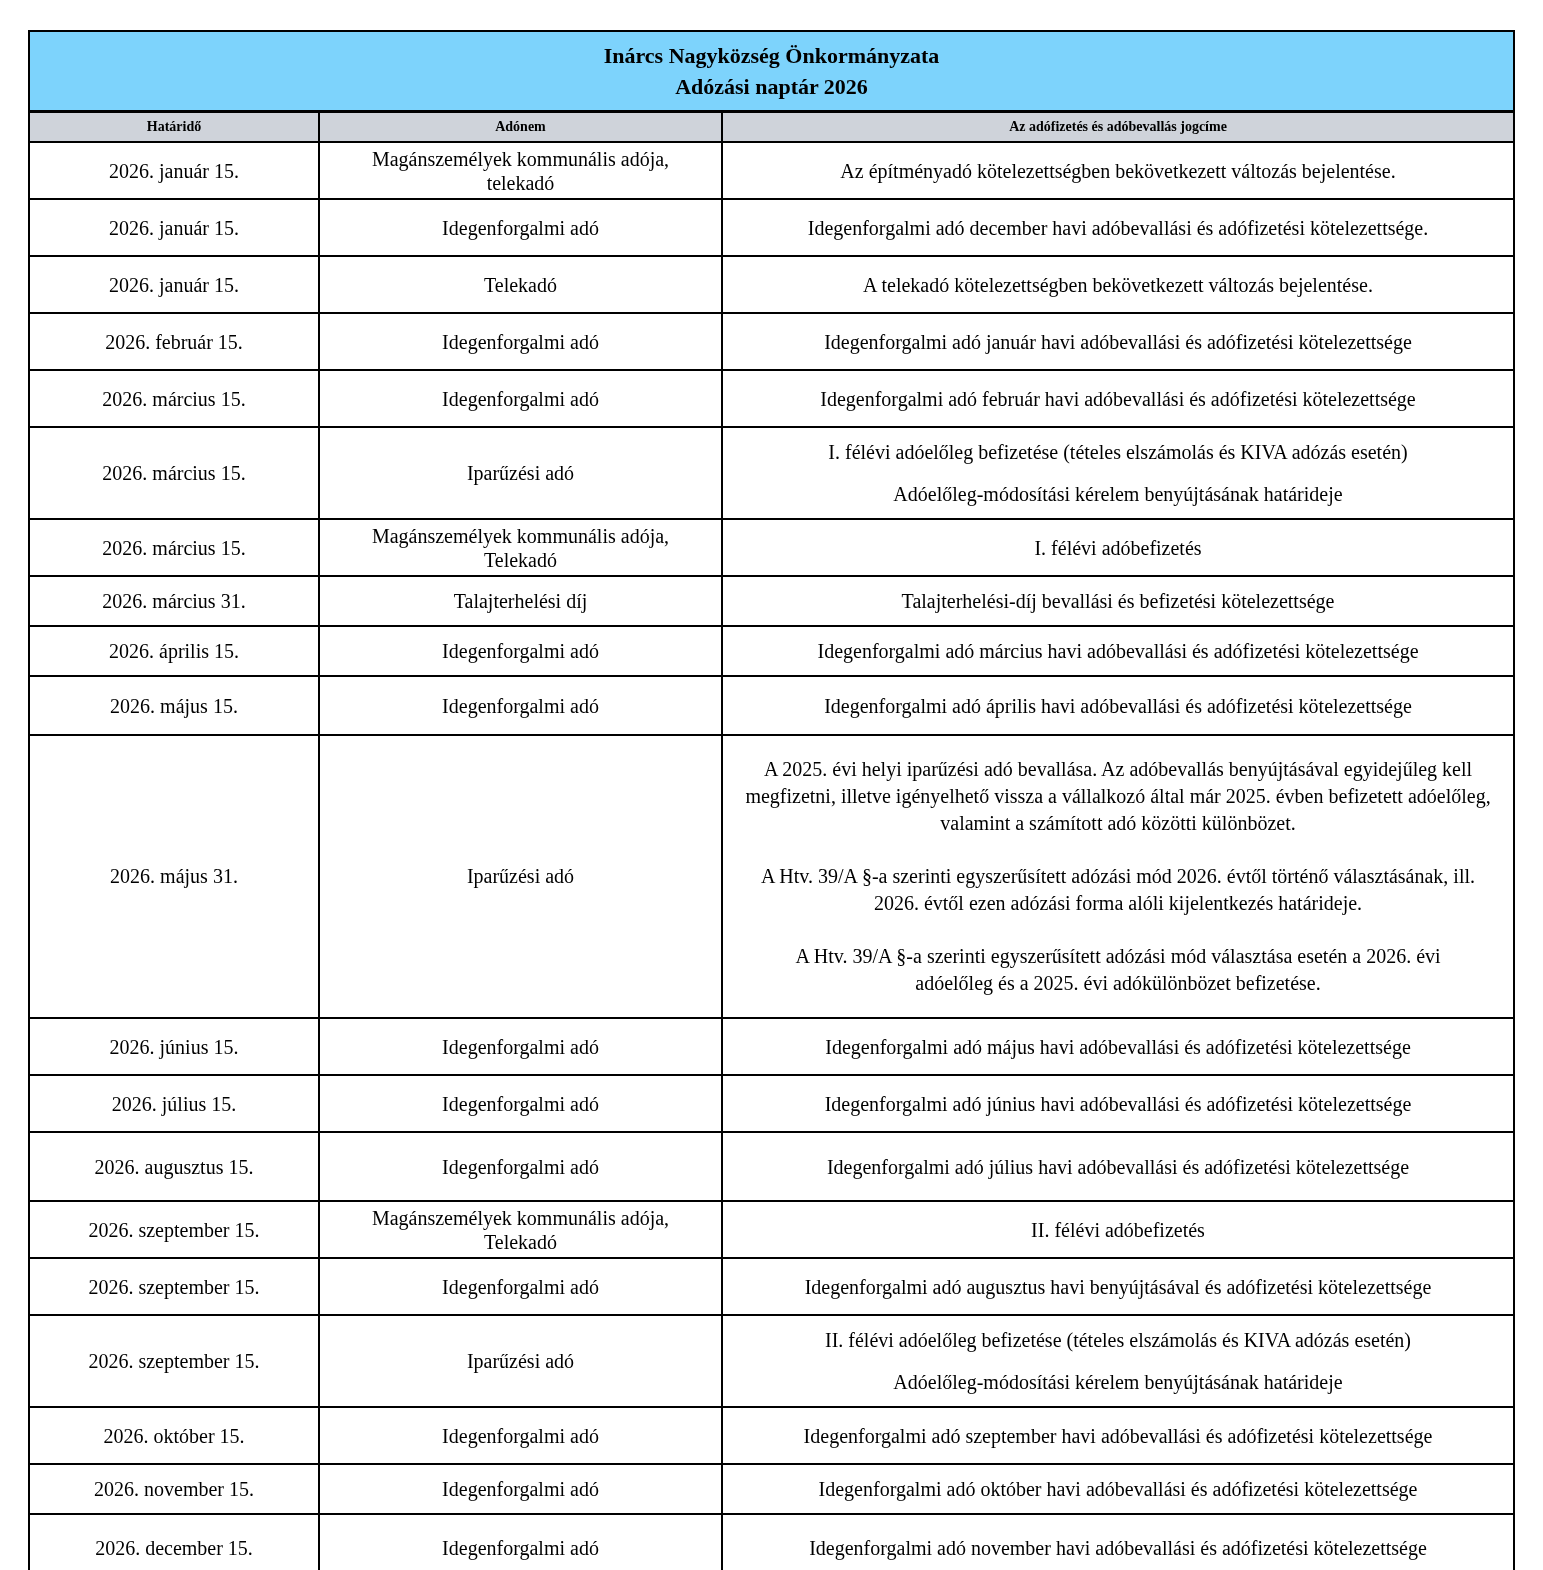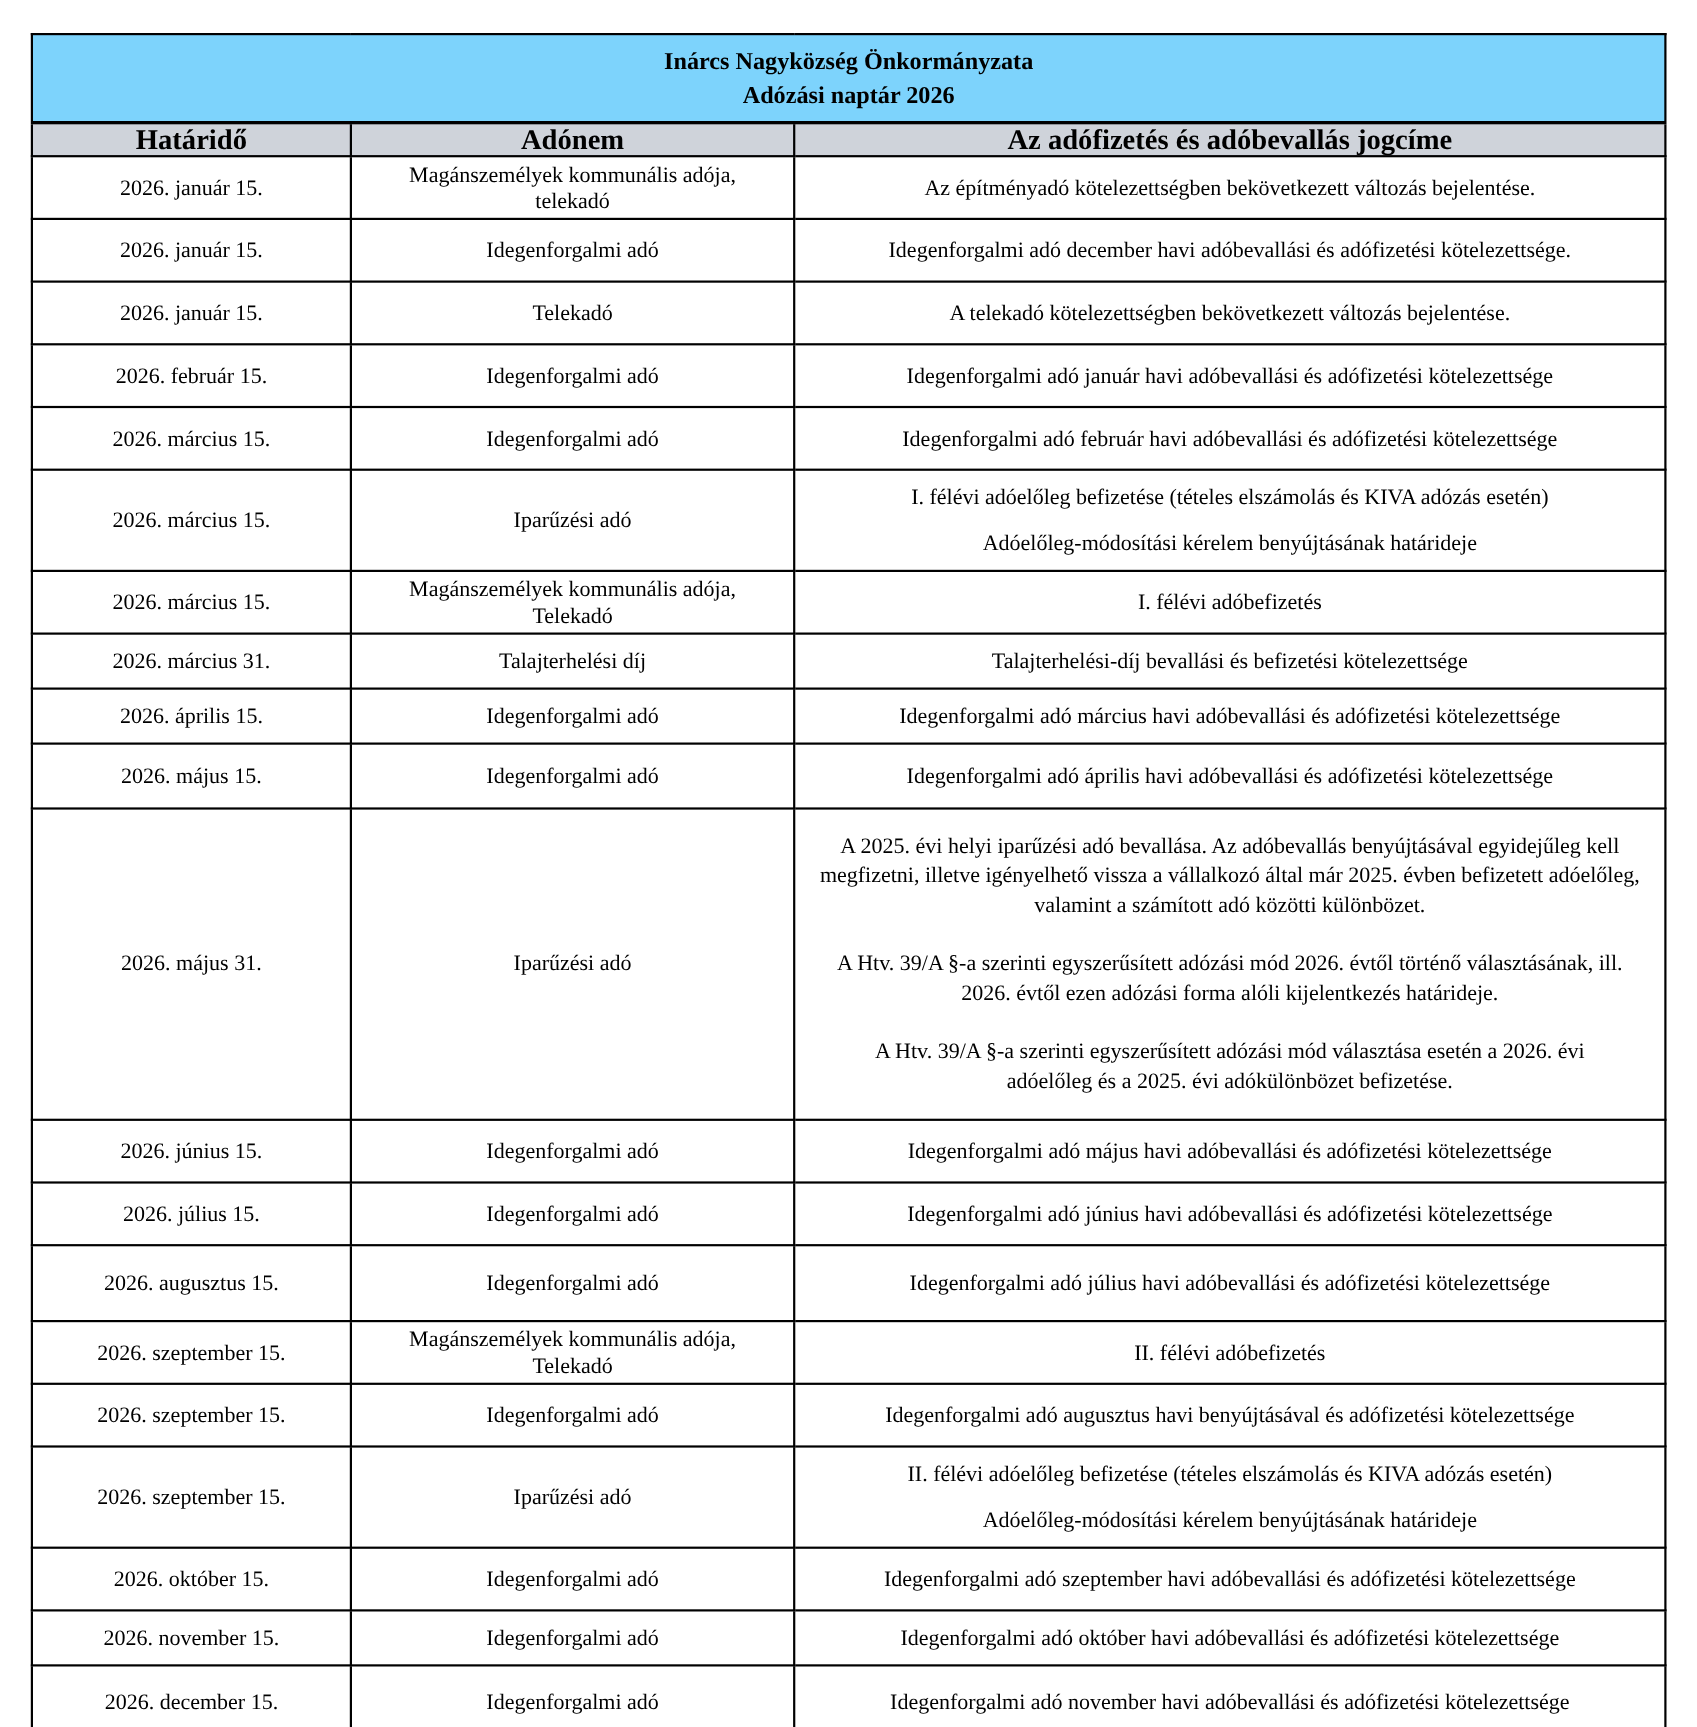--- a/index.html
+++ b/index.html
@@ -2,21 +2,21 @@
 <html><head>
   <meta charset="utf-8">
   <style>
     html, body { margin: 0; padding: 0; background: #ffffff; }
     body { width: 1543px; height: 1570px; position: relative; font-family: "Liberation Serif", serif; color: #000; }
     .sheet { position: absolute; left: 28px; top: 30px; width: 1485px; }
     table { border-collapse: collapse; width: 1485px; table-layout: fixed; }
     td, th { border: 2px solid #000; text-align: center; vertical-align: middle; padding: 0 4px; font-size: 20px; line-height: 24px; }
     .title-cell { background: #7dd3fc; height: 78px; font-weight: bold; font-size: 22px; line-height: 31px; border: 2px solid #000; border-bottom-width: 3px; }
     .title-cell div { display: block; }
-    th.colhead { background: #cfd3da; font-weight: bold; font-size: 26px; height: 28px; line-height: 26px; }
+    th.colhead { background: #cfd3da; font-weight: bold; font-size: 14px; height: 28px; line-height: 26px; }
     .desc p { margin: 12px; }
     .desc .gap { margin-top: 18px; }
     .desc .gap-big { margin-top: 26px; }
     .multi td { line-height: 27px; }
   </style>
 </head>
 <body>
 
 <div class="sheet">
   <table>

